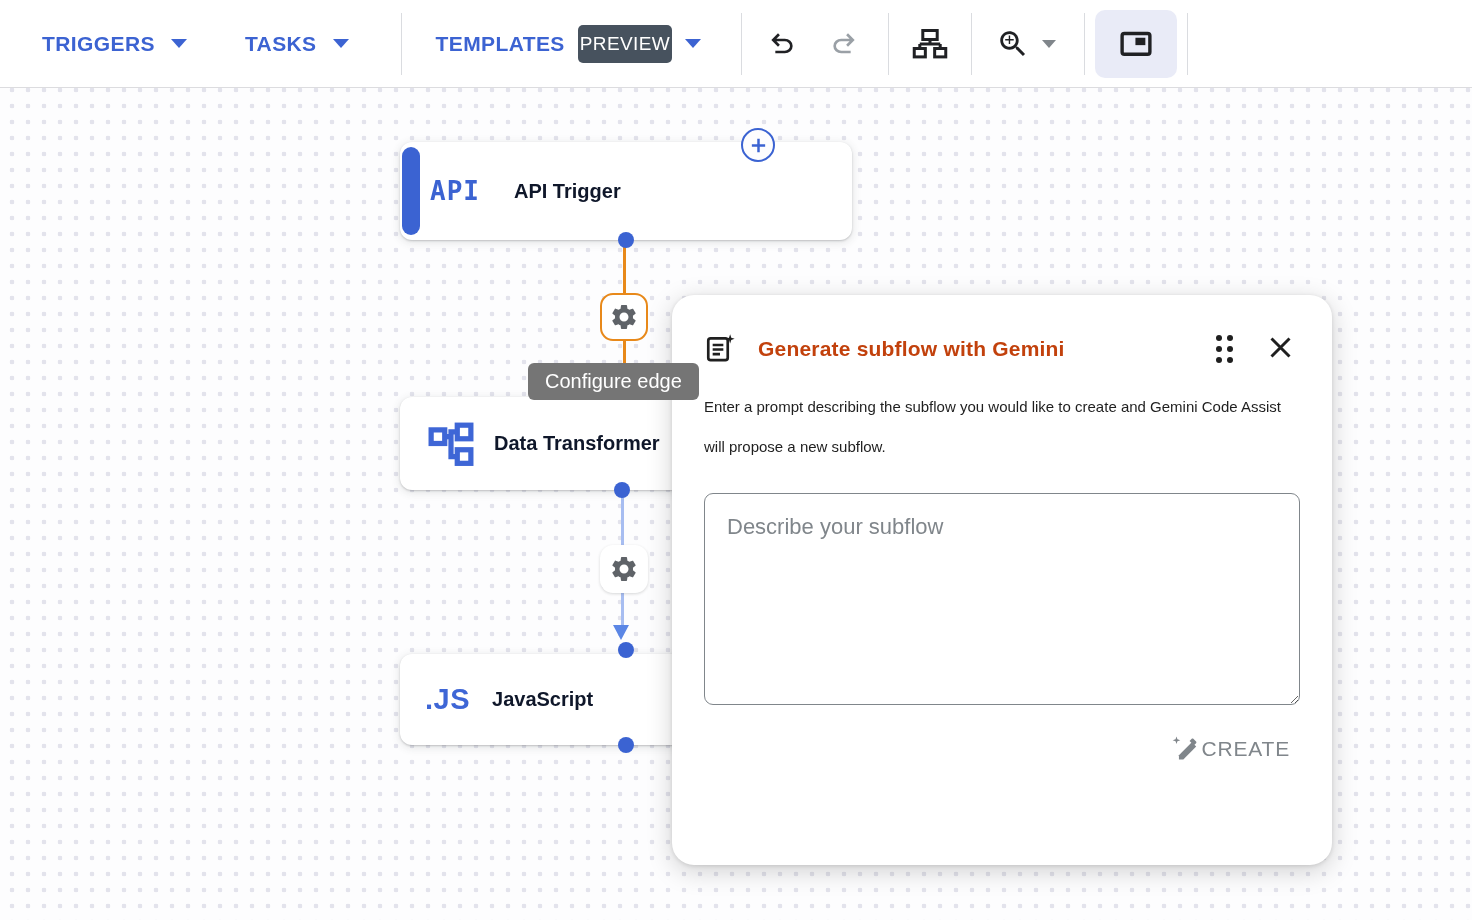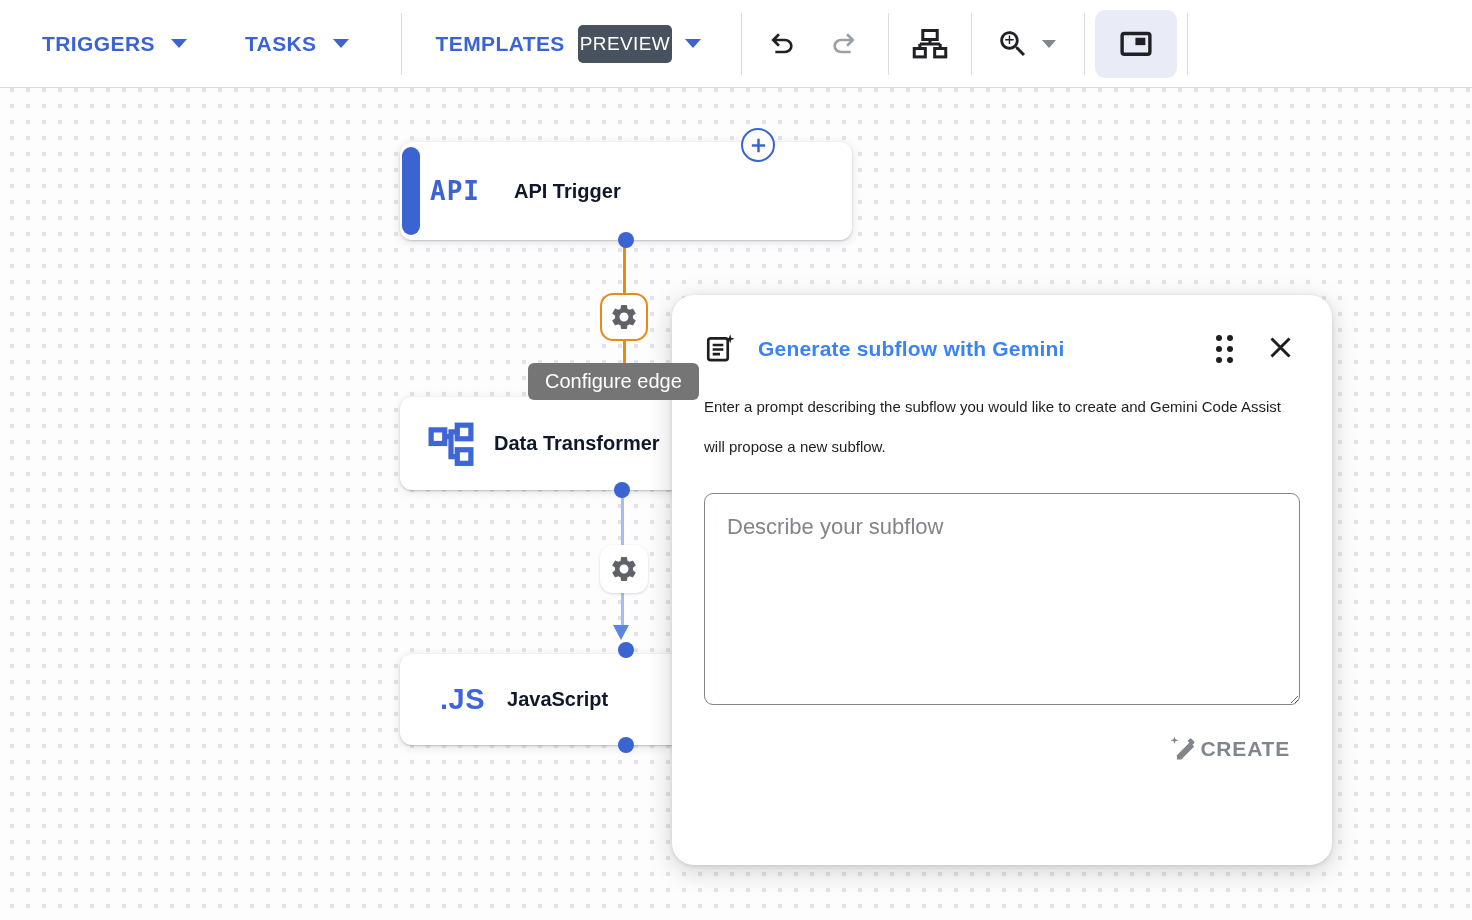--- a/index.html
+++ b/index.html
@@ -98,21 +98,21 @@
 
   
   .dialog {
     position: absolute; left: 672px; top: 207px; width: 660px; height: 570px;
     background: #fff; border-radius: 22px; z-index: 10;
     box-shadow: 0 6px 26px rgba(0,0,0,.18), 0 1px 4px rgba(0,0,0,.12);
     padding: 36px 32px 0 32px;
   }
   .dlg-header { display: flex; align-items: center; }
   .dlg-title {
-    font-size: 21px; font-weight: bold; color: #3b82f6; margin-left: 22px;
+    font-size: 21px; font-weight: bold; color: #c2410c; margin-left: 22px;
     letter-spacing: .2px;
   }
   .drag-handle {
     margin-left: auto; display: grid; grid-template-columns: 6px 6px;
     grid-auto-rows: 6px; gap: 5px; cursor: grab; padding: 4px;
   }
   .drag-handle span { width: 6px; height: 6px; border-radius: 50%; background: #1f1f1f; }
   .close-btn { background: none; border: none; cursor: pointer; margin-left: 30px; margin-right: 6px; }
   .dlg-desc {
     margin-top: 20px; font-size: 15px; color: #1f1f1f; line-height: 40px;
@@ -122,21 +122,21 @@
     margin-top: 26px; width: 596px; height: 212px; resize: both;
     border: 1px solid #80868b; border-radius: 9px; padding: 20px 22px;
     font-family: "Liberation Sans", sans-serif; font-size: 22px; color: #202124;
     outline: none; display: block;
   }
   .prompt-box::placeholder { color: #80868b; }
   .dlg-footer { display: flex; justify-content: flex-end; margin-top: 22px; }
   .create-btn {
     display: flex; align-items: center; gap: 3px; background: none; border: none;
     cursor: pointer; color: #80868b; font-family: "Liberation Sans", sans-serif;
-    font-size: 21px; font-weight: bold; letter-spacing: .8px; padding: 8px 10px;
+    font-size: 21px; font-weight: normal; letter-spacing: .8px; padding: 8px 10px;
   }
 </style>
 </head>
 <body>
 
 <header class="toolbar">
   <button class="tb-btn">
     <span class="tb-label">TRIGGERS</span>
     <span class="caret"></span>
   </button>
@@ -238,21 +238,21 @@
   </div>
   <span class="port" style="left:614px; top:394px;"></span>
 
   <div class="gear-box" style="left:600px; top:457px;">
     <svg width="30" height="30" viewBox="0 0 24 24" fill="#5f6368">
       <path d="M19.14 12.94c.04-.3.06-.61.06-.94 0-.32-.02-.64-.07-.94l2.03-1.58c.18-.14.23-.41.12-.61l-1.92-3.32c-.12-.22-.37-.29-.59-.22l-2.39.96c-.5-.38-1.03-.7-1.62-.94l-.36-2.54c-.04-.24-.24-.41-.48-.41h-3.84c-.24 0-.43.17-.47.41l-.36 2.54c-.59.24-1.13.57-1.62.94l-2.39-.96c-.22-.08-.47 0-.59.22L2.74 8.87c-.12.21-.08.47.12.61l2.03 1.58c-.05.3-.09.63-.09.94s.02.64.07.94l-2.03 1.58c-.18.14-.23.41-.12.61l1.92 3.32c.12.22.37.29.59.22l2.39-.96c.5.38 1.03.7 1.62.94l.36 2.54c.05.24.24.41.48.41h3.84c.24 0 .44-.17.47-.41l.36-2.54c.59-.24 1.13-.56 1.62-.94l2.39.96c.22.08.47 0 .59-.22l1.92-3.32c.12-.22.07-.47-.12-.61l-2.01-1.58zM12 15.6c-1.98 0-3.6-1.62-3.6-3.6s1.62-3.6 3.6-3.6 3.6 1.62 3.6 3.6-1.62 3.6-3.6 3.6z"></path>
     </svg>
   </div>
 
   <span class="port" style="left:618px; top:554px;"></span>
-  <div class="node-card" style="left:400px; top:566px; width:452px; height:91px; padding-left:40px;">
+  <div class="node-card" style="left:400px; top:566px; width:452px; height:91px; padding-left:25px;">
     <span class="js-badge">.JS</span>
     <span class="node-label" style="margin-left:22px">JavaScript</span>
   </div>
   <span class="port" style="left:618px; top:649px;"></span>
 
   <div class="dialog">
     <div class="dlg-header">
       <svg width="32" height="32" viewBox="0 0 24 24">
         <rect x="3.2" y="4" width="14.6" height="16.4" rx="1.8" fill="none" stroke="#1f1f1f" stroke-width="2"></rect>
         <path d="M6.5 9h8M6.5 12.4h8M6.5 15.8h5.5" stroke="#1f1f1f" stroke-width="2" fill="none"></path>

